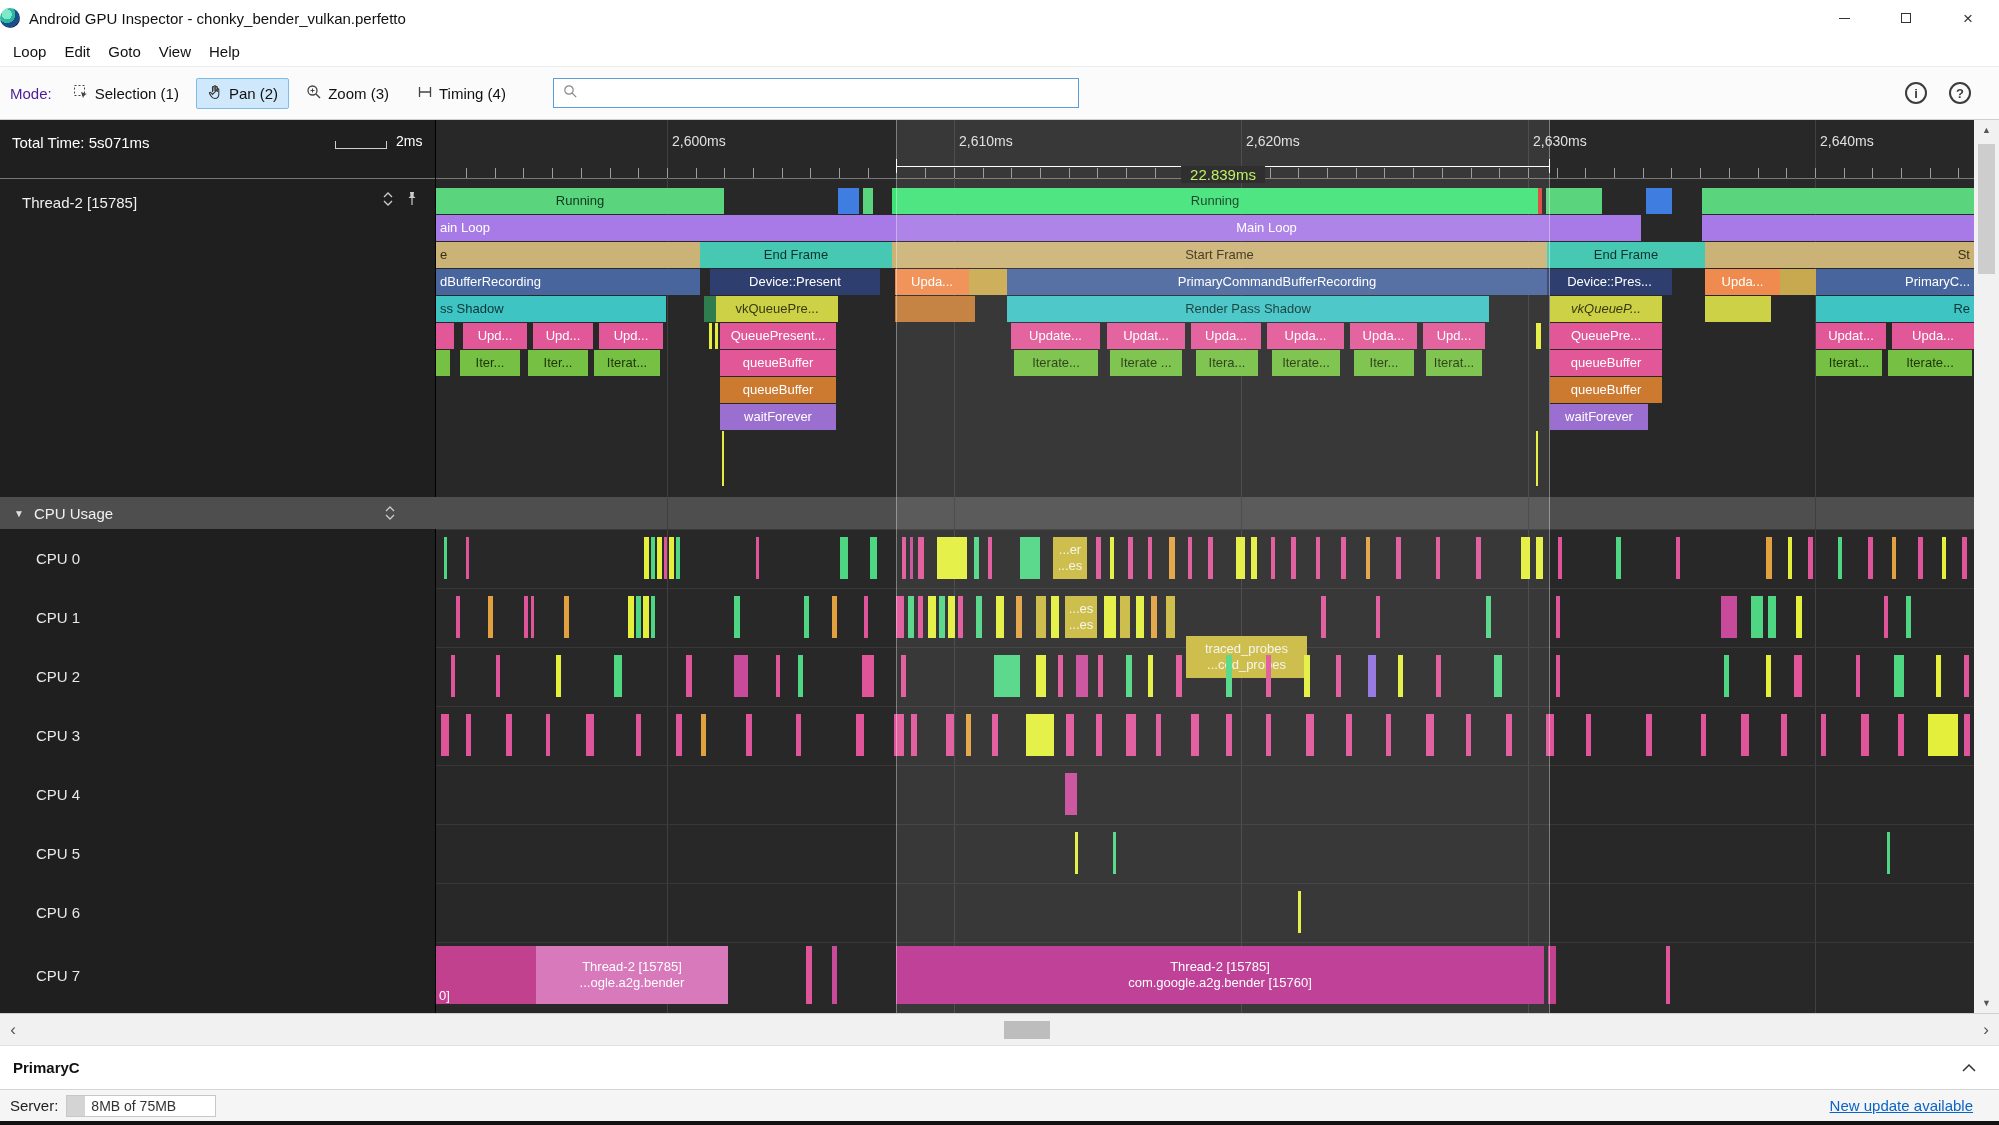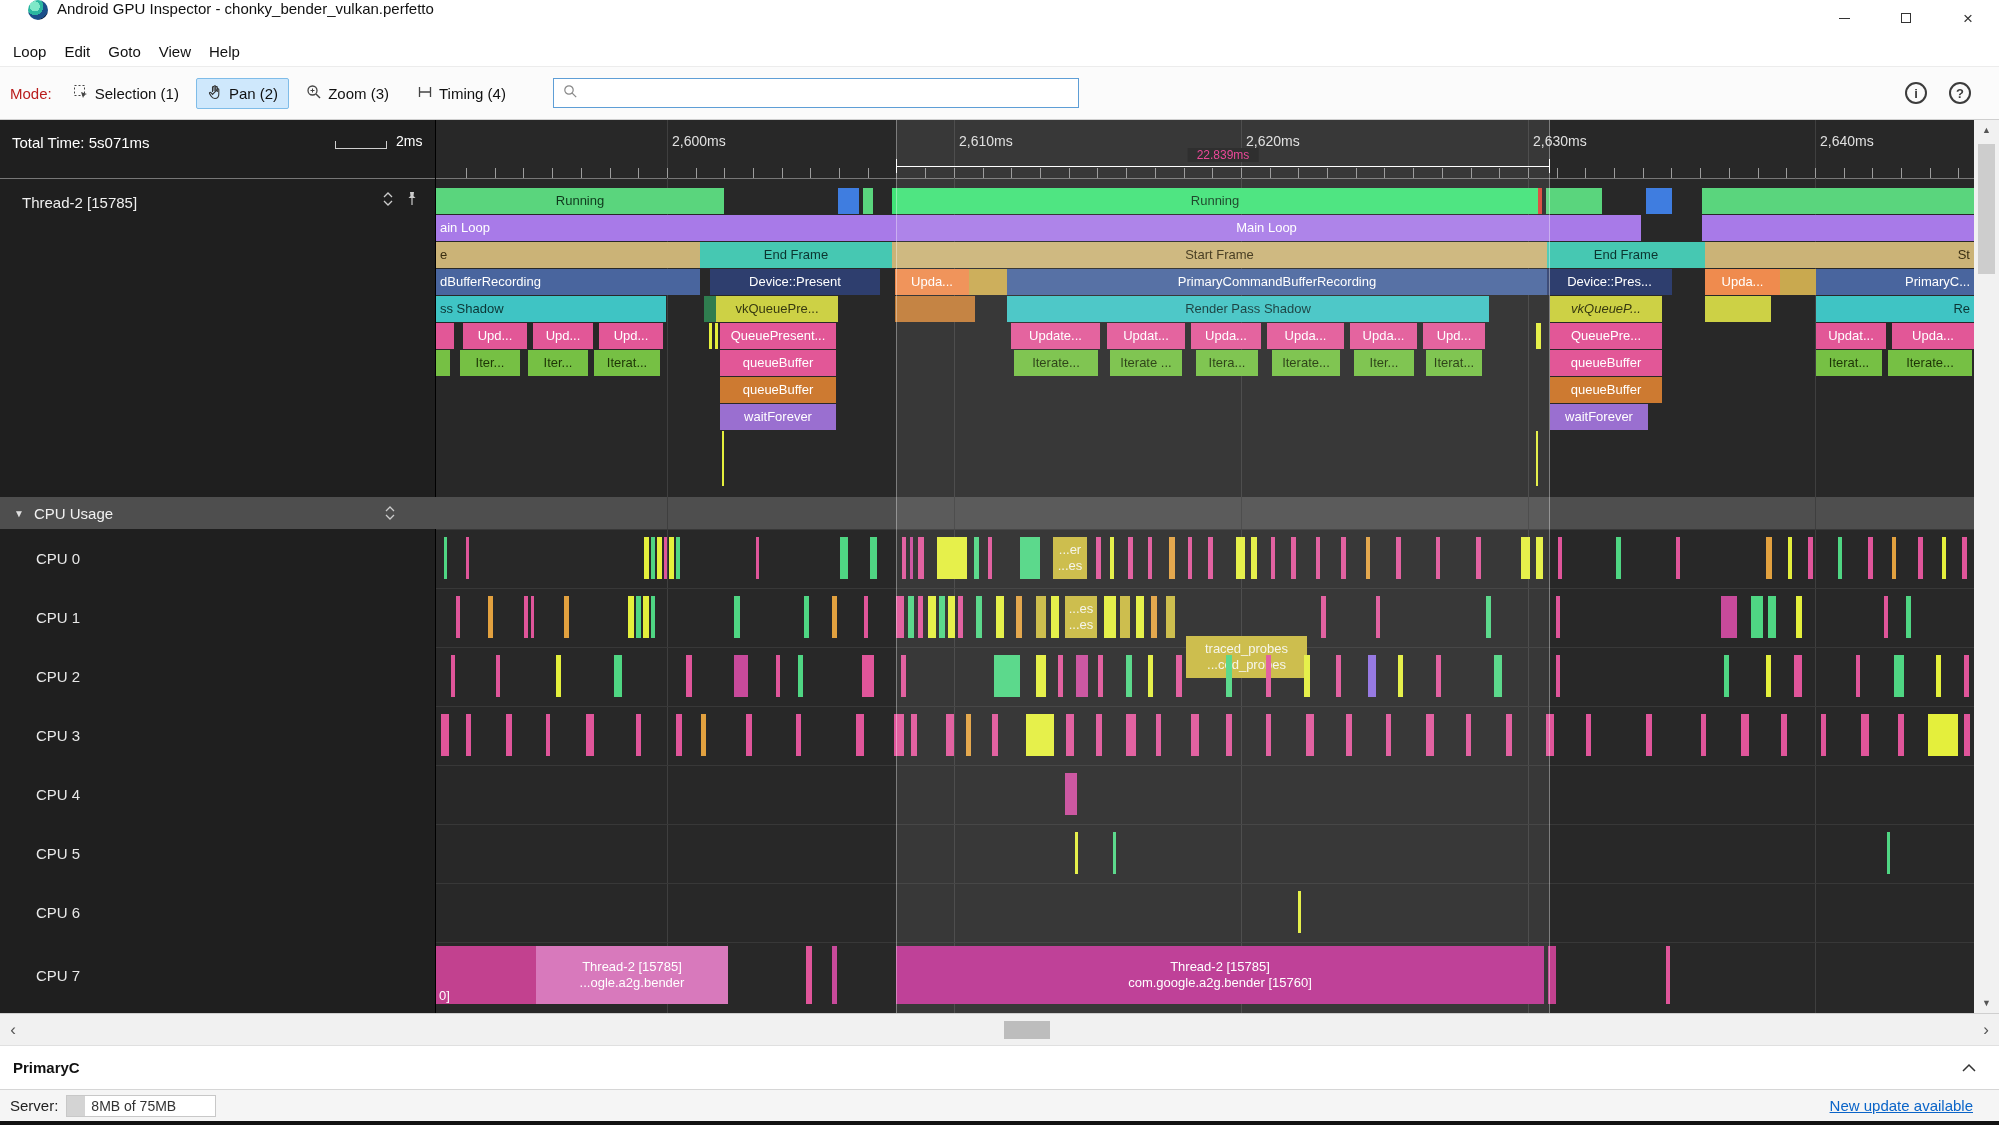--- a/index.html
+++ b/index.html
@@ -7,40 +7,40 @@
   body {
     width:1999px; height:1125px; overflow:hidden;
     font-family:"Liberation Sans", sans-serif;
     background:#ffffff; position:relative;
     -webkit-font-smoothing:antialiased;
   }
   #app { position:absolute; inset:0; }
 
   
   .titlebar { position:absolute; top:0; left:0; width:1999px; height:36px;
-    background:#ffffff; display:flex; align-items:flex-start; padding-left:28px; }
+    background:#ffffff; display:flex; align-items:center; padding-left:0; }
   .app-icon { width:20px; height:20px; border-radius:50%;
     background:radial-gradient(circle at 34% 32%, #7fe8c8 0 26%, #2bb7a0 27% 45%, #1b4f8a 46% 72%, #0d2347 73% 100%); }
   .title-text { font-size:15px; color:#111; margin-left:9px; }
   .win-controls { position:absolute; right:0; top:0; height:36px; display:flex; }
   .win-btn { width:62px; height:36px; display:flex; align-items:center; justify-content:center; color:#333; font-size:16px; }
   .glyph-min { display:block; width:11px; height:1px; background:#333; }
   .glyph-max { display:block; width:10px; height:10px; border:1px solid #333; }
   .glyph-close { font-size:17px; line-height:1; }
 
   
   .menubar { position:absolute; top:36px; left:0; width:1999px; height:30px;
     background:#ffffff; display:flex; align-items:center; padding-left:4px; }
   .menu-item { font-size:15px; color:#111; padding:0 9px; }
 
   
   .toolbar { position:absolute; top:66px; left:0; width:1999px; height:54px;
     background:#fbfbfb; border-top:1px solid #ececec; border-bottom:1px solid #cfcfcf;
     display:flex; align-items:center; padding-left:10px; }
-  .mode-label { font-size:15px; color:#b91c1c; margin-right:10px; }
+  .mode-label { font-size:15px; color:#4c1d95; margin-right:10px; }
   .mode-btn { display:flex; align-items:center; gap:6px; padding:5px 10px; font-size:15px;
     color:#111; border:1px solid transparent; border-radius:2px; margin-right:6px; white-space:nowrap; }
   .mode-btn.active { background:#cfe8fc; border-color:#7fbce8; }
   .search-box { margin-left:30px; width:526px; height:30px; background:#fff;
     border:1px solid #5e9ed6; display:flex; align-items:center; padding-left:9px; }
   .search-input { border:none; outline:none; flex:1; height:26px; font-size:15px; margin-left:6px; background:transparent; }
   .tb-right { margin-left:auto; display:flex; align-items:center; gap:22px; margin-right:28px; }
   .circle-icon { width:22px; height:22px; border:2px solid #3c3c3c; border-radius:50%;
     display:flex; align-items:center; justify-content:center; font-size:13px; font-weight:bold; color:#3c3c3c; }
 
@@ -72,22 +72,22 @@
   .cpu-label { position:absolute; left:36px; font-size:15px; color:#e8e8e8; z-index:2; }
   .cpu-slice { position:absolute; z-index:2; }
   .cpu-slice.labeled { display:flex; flex-direction:column; justify-content:center; align-items:center;
     font-size:13px; line-height:16px; color:#f7f7ee; overflow:hidden; white-space:nowrap; }
 
   .sel-overlay { position:absolute; top:0; bottom:0; background:rgba(255,255,255,0.08);
     border-left:1px solid rgba(255,255,255,0.35); border-right:1px solid rgba(255,255,255,0.35);
     z-index:3; pointer-events:none; }
   .sel-line { position:absolute; top:46px; height:1px; background:#ffffff; z-index:4; }
   .sel-tick { position:absolute; top:39px; height:14px; width:1px; background:#ffffff; z-index:4; }
-  .sel-label { position:absolute; top:28px; transform:translateX(-50%); background:#2f2f2f;
-    color:#ec4899; font-size:12px; padding:0 9px; z-index:5; white-space:nowrap; }
+  .sel-label { position:absolute; top:46px; transform:translateX(-50%); background:#2f2f2f;
+    color:#bef264; font-size:15px; padding:0 9px; z-index:5; white-space:nowrap; }
 
   .total-time { position:absolute; top:14px; left:12px; font-size:15px; color:#ffffff; }
   .scale-bracket { position:absolute; top:21px; left:335px; width:52px; height:8px;
     border-left:1px solid #cfcfcf; border-right:1px solid #cfcfcf; border-bottom:1px solid #cfcfcf; }
   .scale-label { position:absolute; top:13px; left:396px; font-size:14px; color:#ffffff; }
   .thread-label { position:absolute; top:74px; left:22px; font-size:15px; color:#f0f0f0; }
   .thread-icons { position:absolute; top:71px; left:382px; display:flex; gap:12px; }
 
   
   #hscroll { position:absolute; top:1013px; left:0; width:1999px; height:32px; background:#f1f1f1; border-top:1px solid #cfcfcf; }

